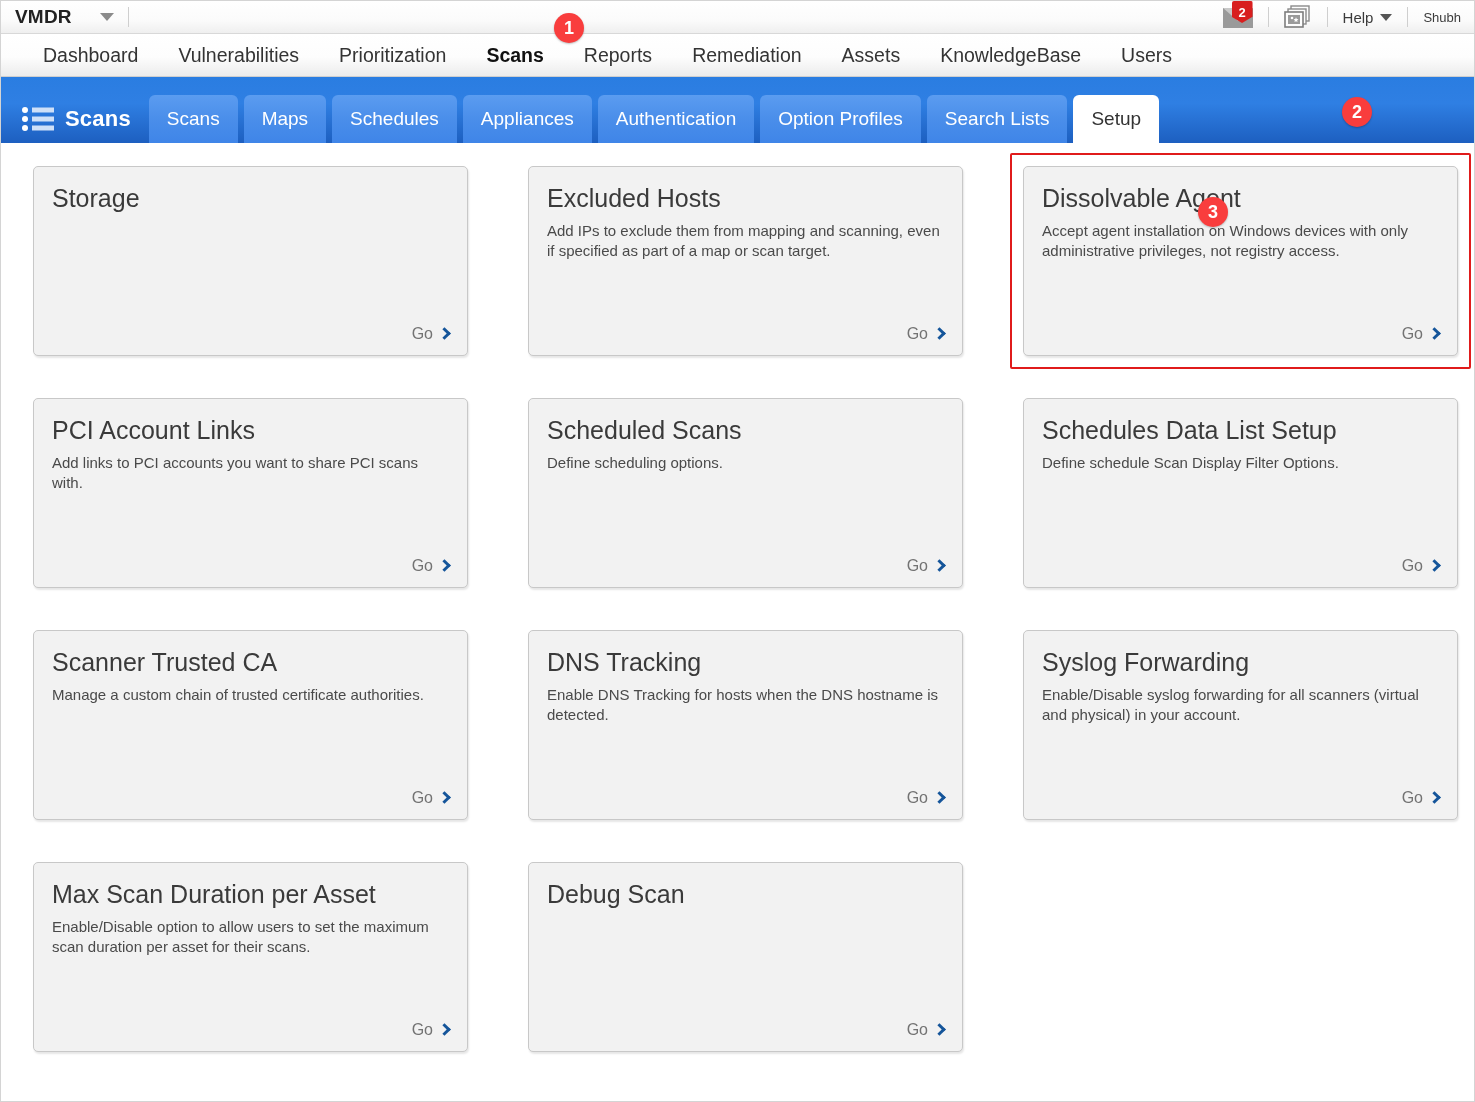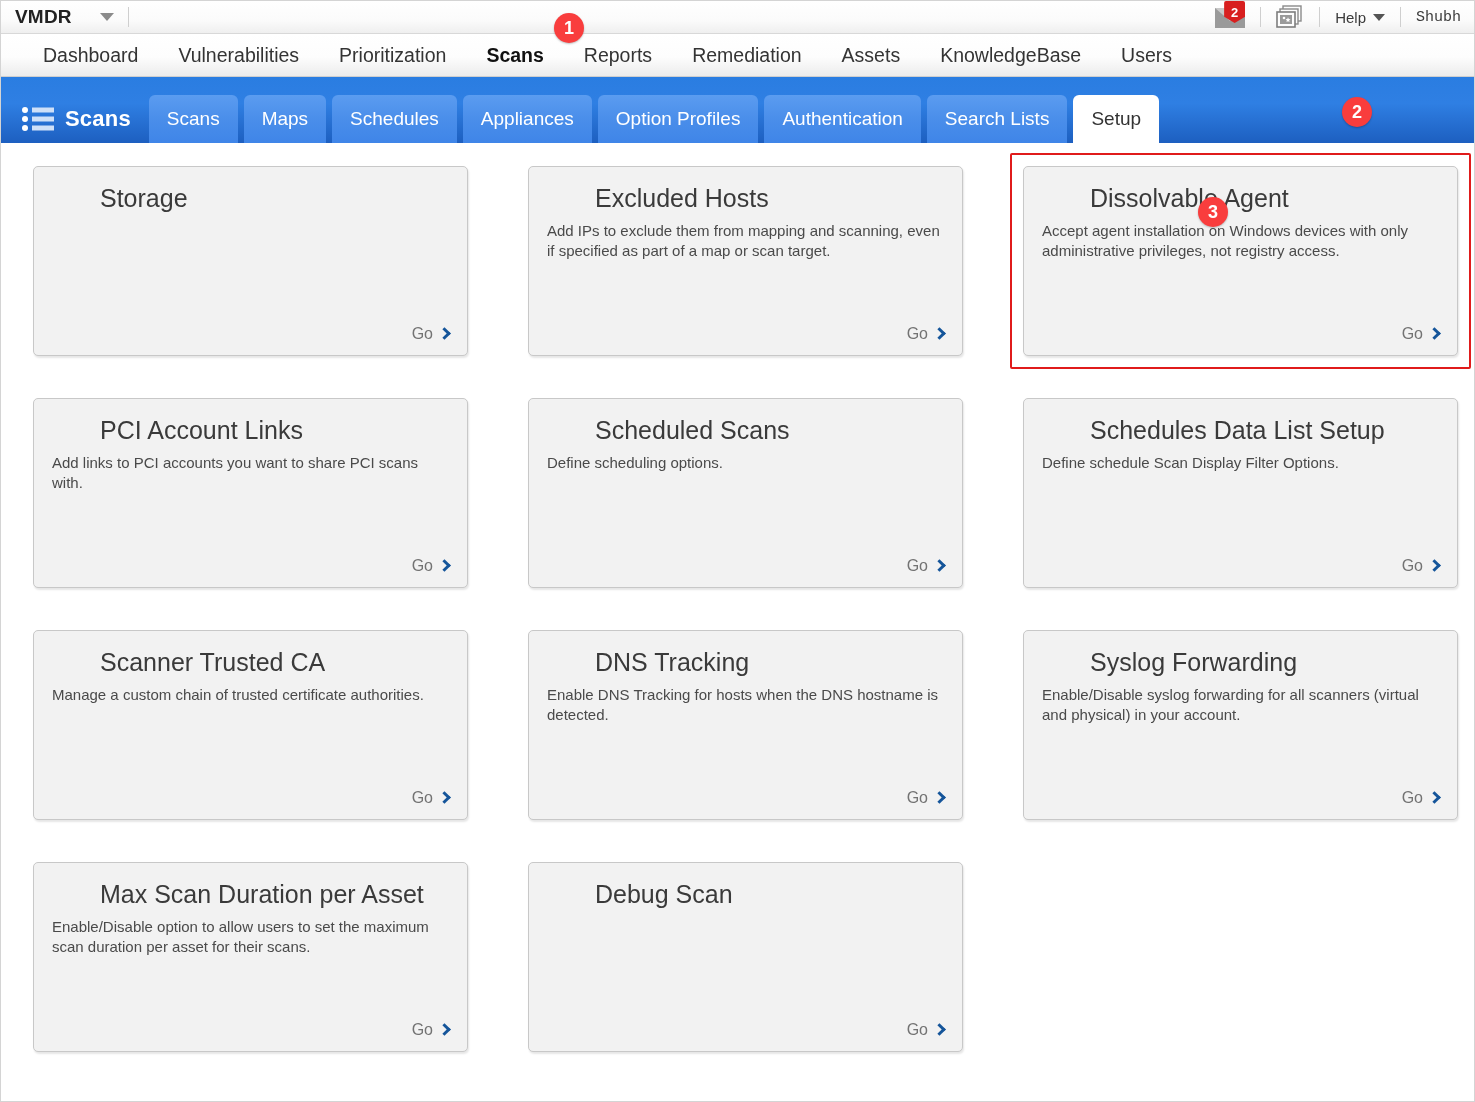--- a/index.html
+++ b/index.html
@@ -74,21 +74,21 @@
     z-index: 2;
   }
   .apps-icon { width: 28px; height: 24px; position: relative; }
   .help-item { font-size: 15px; color: #3b3b3b; display: flex; align-items: center; gap: 7px; }
   .help-caret {
     width: 0; height: 0;
     border-left: 6px solid transparent;
     border-right: 6px solid transparent;
     border-top: 7px solid #555;
   }
-  .user-name { font-size: 15px; color: #3b3b3b; white-space: nowrap; font-family: Liberation Mono, monospace; }
+  .user-name { font-size: 13px; color: #3b3b3b; white-space: nowrap; }
 
   
   .mainnav {
     position: relative;
     height: 43px;
     background: linear-gradient(to bottom, #ffffff 0%, #fdfdfd 55%, #ececec 100%);
     border-bottom: 1px solid #cfcfcf;
     display: flex; align-items: center;
     padding-left: 22px;
     gap: 0;
@@ -180,21 +180,20 @@
     padding: 17px 18px 12px 18px;
     display: flex; flex-direction: column;
   }
   .card-title {
     font-size: 25px;
     color: #3a3a3a;
     font-weight: normal;
     line-height: 1.12;
     margin-bottom: 9px;
     white-space: nowrap;
-    margin-left: 48px;
   }
   .card-desc {
     font-size: 15px;
     color: #4a4a4a;
     line-height: 1.32;
   }
   .card-go {
     margin-top: auto;
     align-self: flex-end;
     display: flex; align-items: center; gap: 7px;
@@ -290,22 +289,22 @@
           <rect x="11" y="19.5" width="22" height="5" fill="#cfe0f8"></rect>
         </svg>
       </span>
       <span class="module-label">Scans</span>
     </div>
 
     <div class="tab">Scans</div>
     <div class="tab">Maps</div>
     <div class="tab">Schedules</div>
     <div class="tab">Appliances</div>
+    <div class="tab">Authentication</div>
     <div class="tab">Option Profiles</div>
-    <div class="tab">Authentication</div>
     <div class="tab">Search Lists</div>
     <div class="tab active">Setup</div>
   </div>
 
   <div class="content">
     <div class="grid">
 
       <div class="card-slot">
         <div class="card">
           <div class="card-title">Storage</div>

